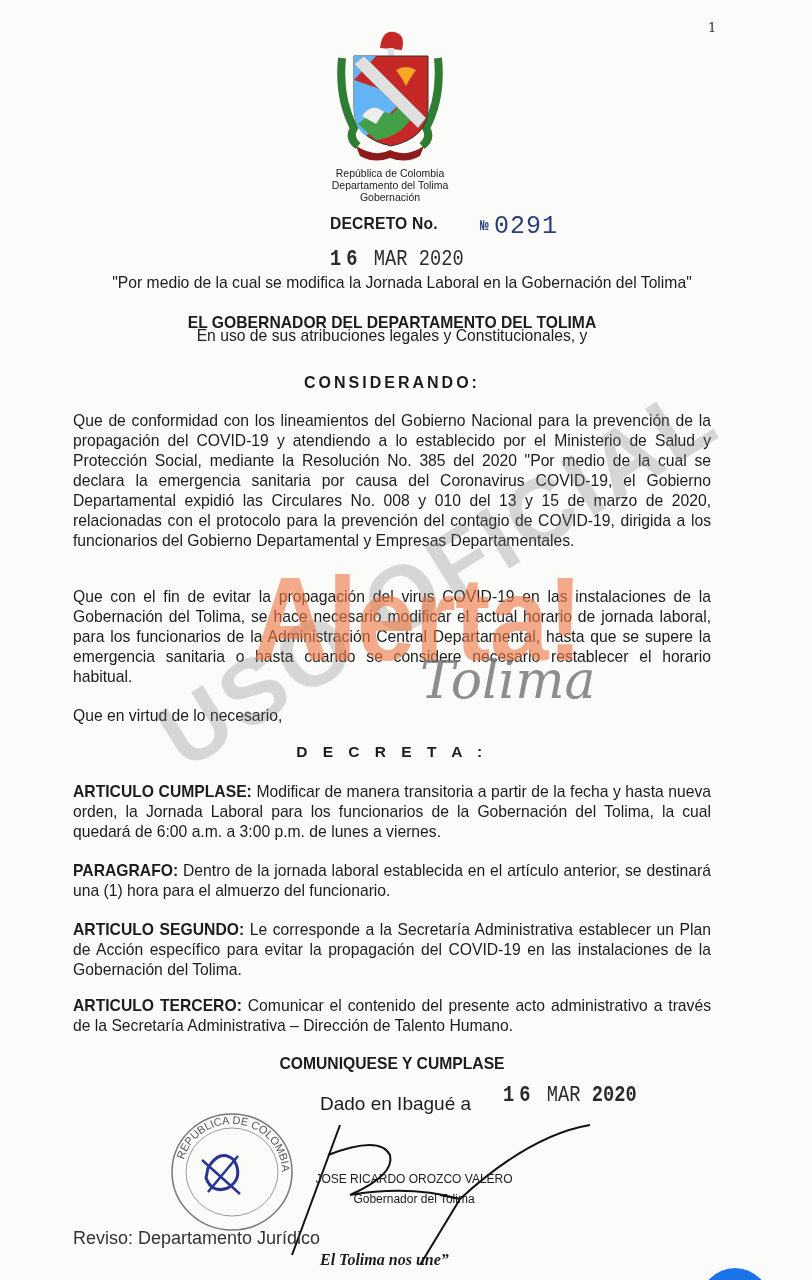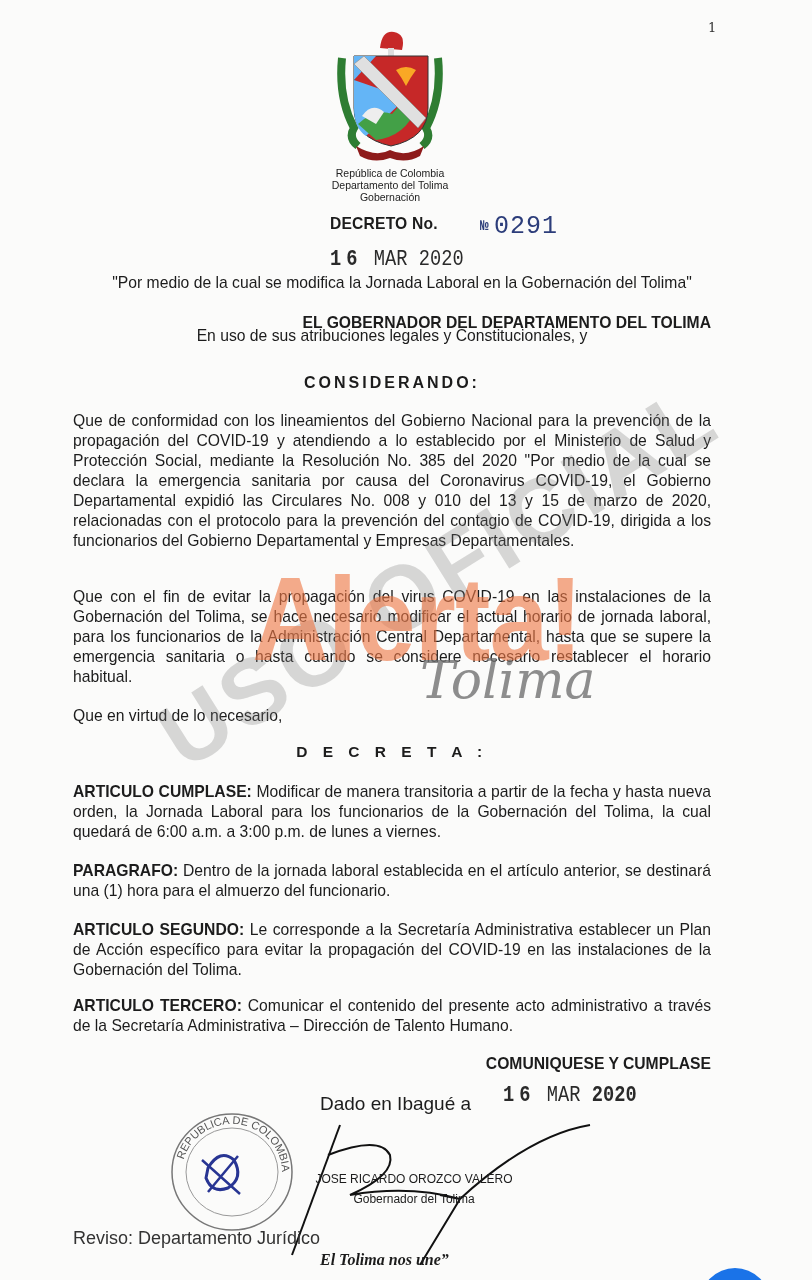--- a/index.html
+++ b/index.html
@@ -33,21 +33,21 @@
   .stamp-date {
     position: absolute; font-family: "Liberation Mono", monospace; color: #2a2a2a; font-size: 22px;
     transform: scaleX(0.85); transform-origin: left;
   }
   .stamp-date.top { left: 330px; top: 247px; }
   .stamp-date.bottom { left: 503px; top: 1083px; }
   .stamp-date .day { font-weight: bold; letter-spacing: 6px; }
   .block { position: absolute; left: 73px; width: 638px; font-size: 15.7px; line-height: 20px; }
   .center { text-align: center; }
   .justify { text-align: justify; text-align-last: left; }
-  .bold { font-weight: bold; text-align: right; }
+  .bold { font-weight: bold; }
   .spaced { letter-spacing: 3px; font-weight: bold; font-size: 16px; }
   .spaced-wide { letter-spacing: 5.5px; font-weight: bold; font-size: 15.5px; }
   .article-label { font-weight: bold; }
   .given { position: absolute; left: 320px; top: 1093px; font-size: 19px; }
   .signer { position: absolute; left: 254px; top: 1169px; width: 320px; text-align: center; font-size: 12px; line-height: 20px; }
   .reviewed { position: absolute; left: 73px; top: 1228px; font-size: 18px; color: #333; }
   .motto { position: absolute; left: 320px; top: 1251px; font-family: "Liberation Serif", serif; font-style: italic; font-weight: bold; font-size: 16px; }
   .watermark-uso {
     position: absolute; left: 140px; top: 700px;
     font-size: 92px; font-weight: bold; color: rgba(120,120,120,0.28);

